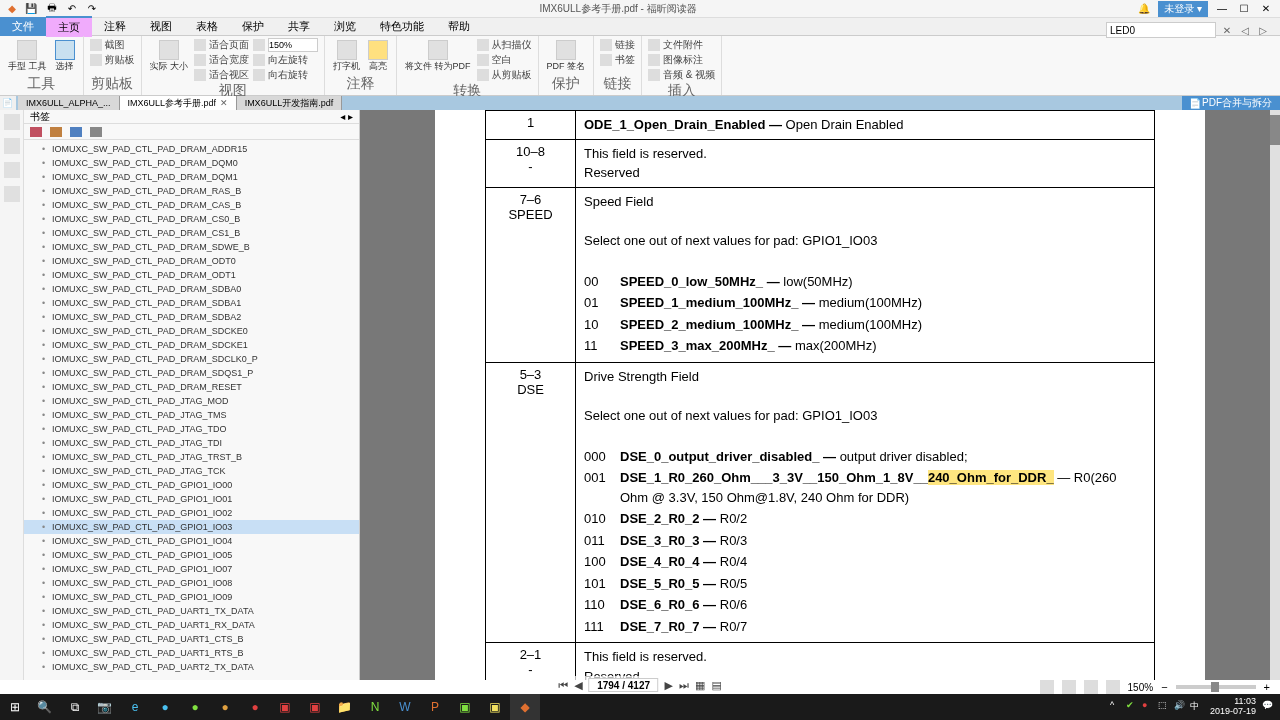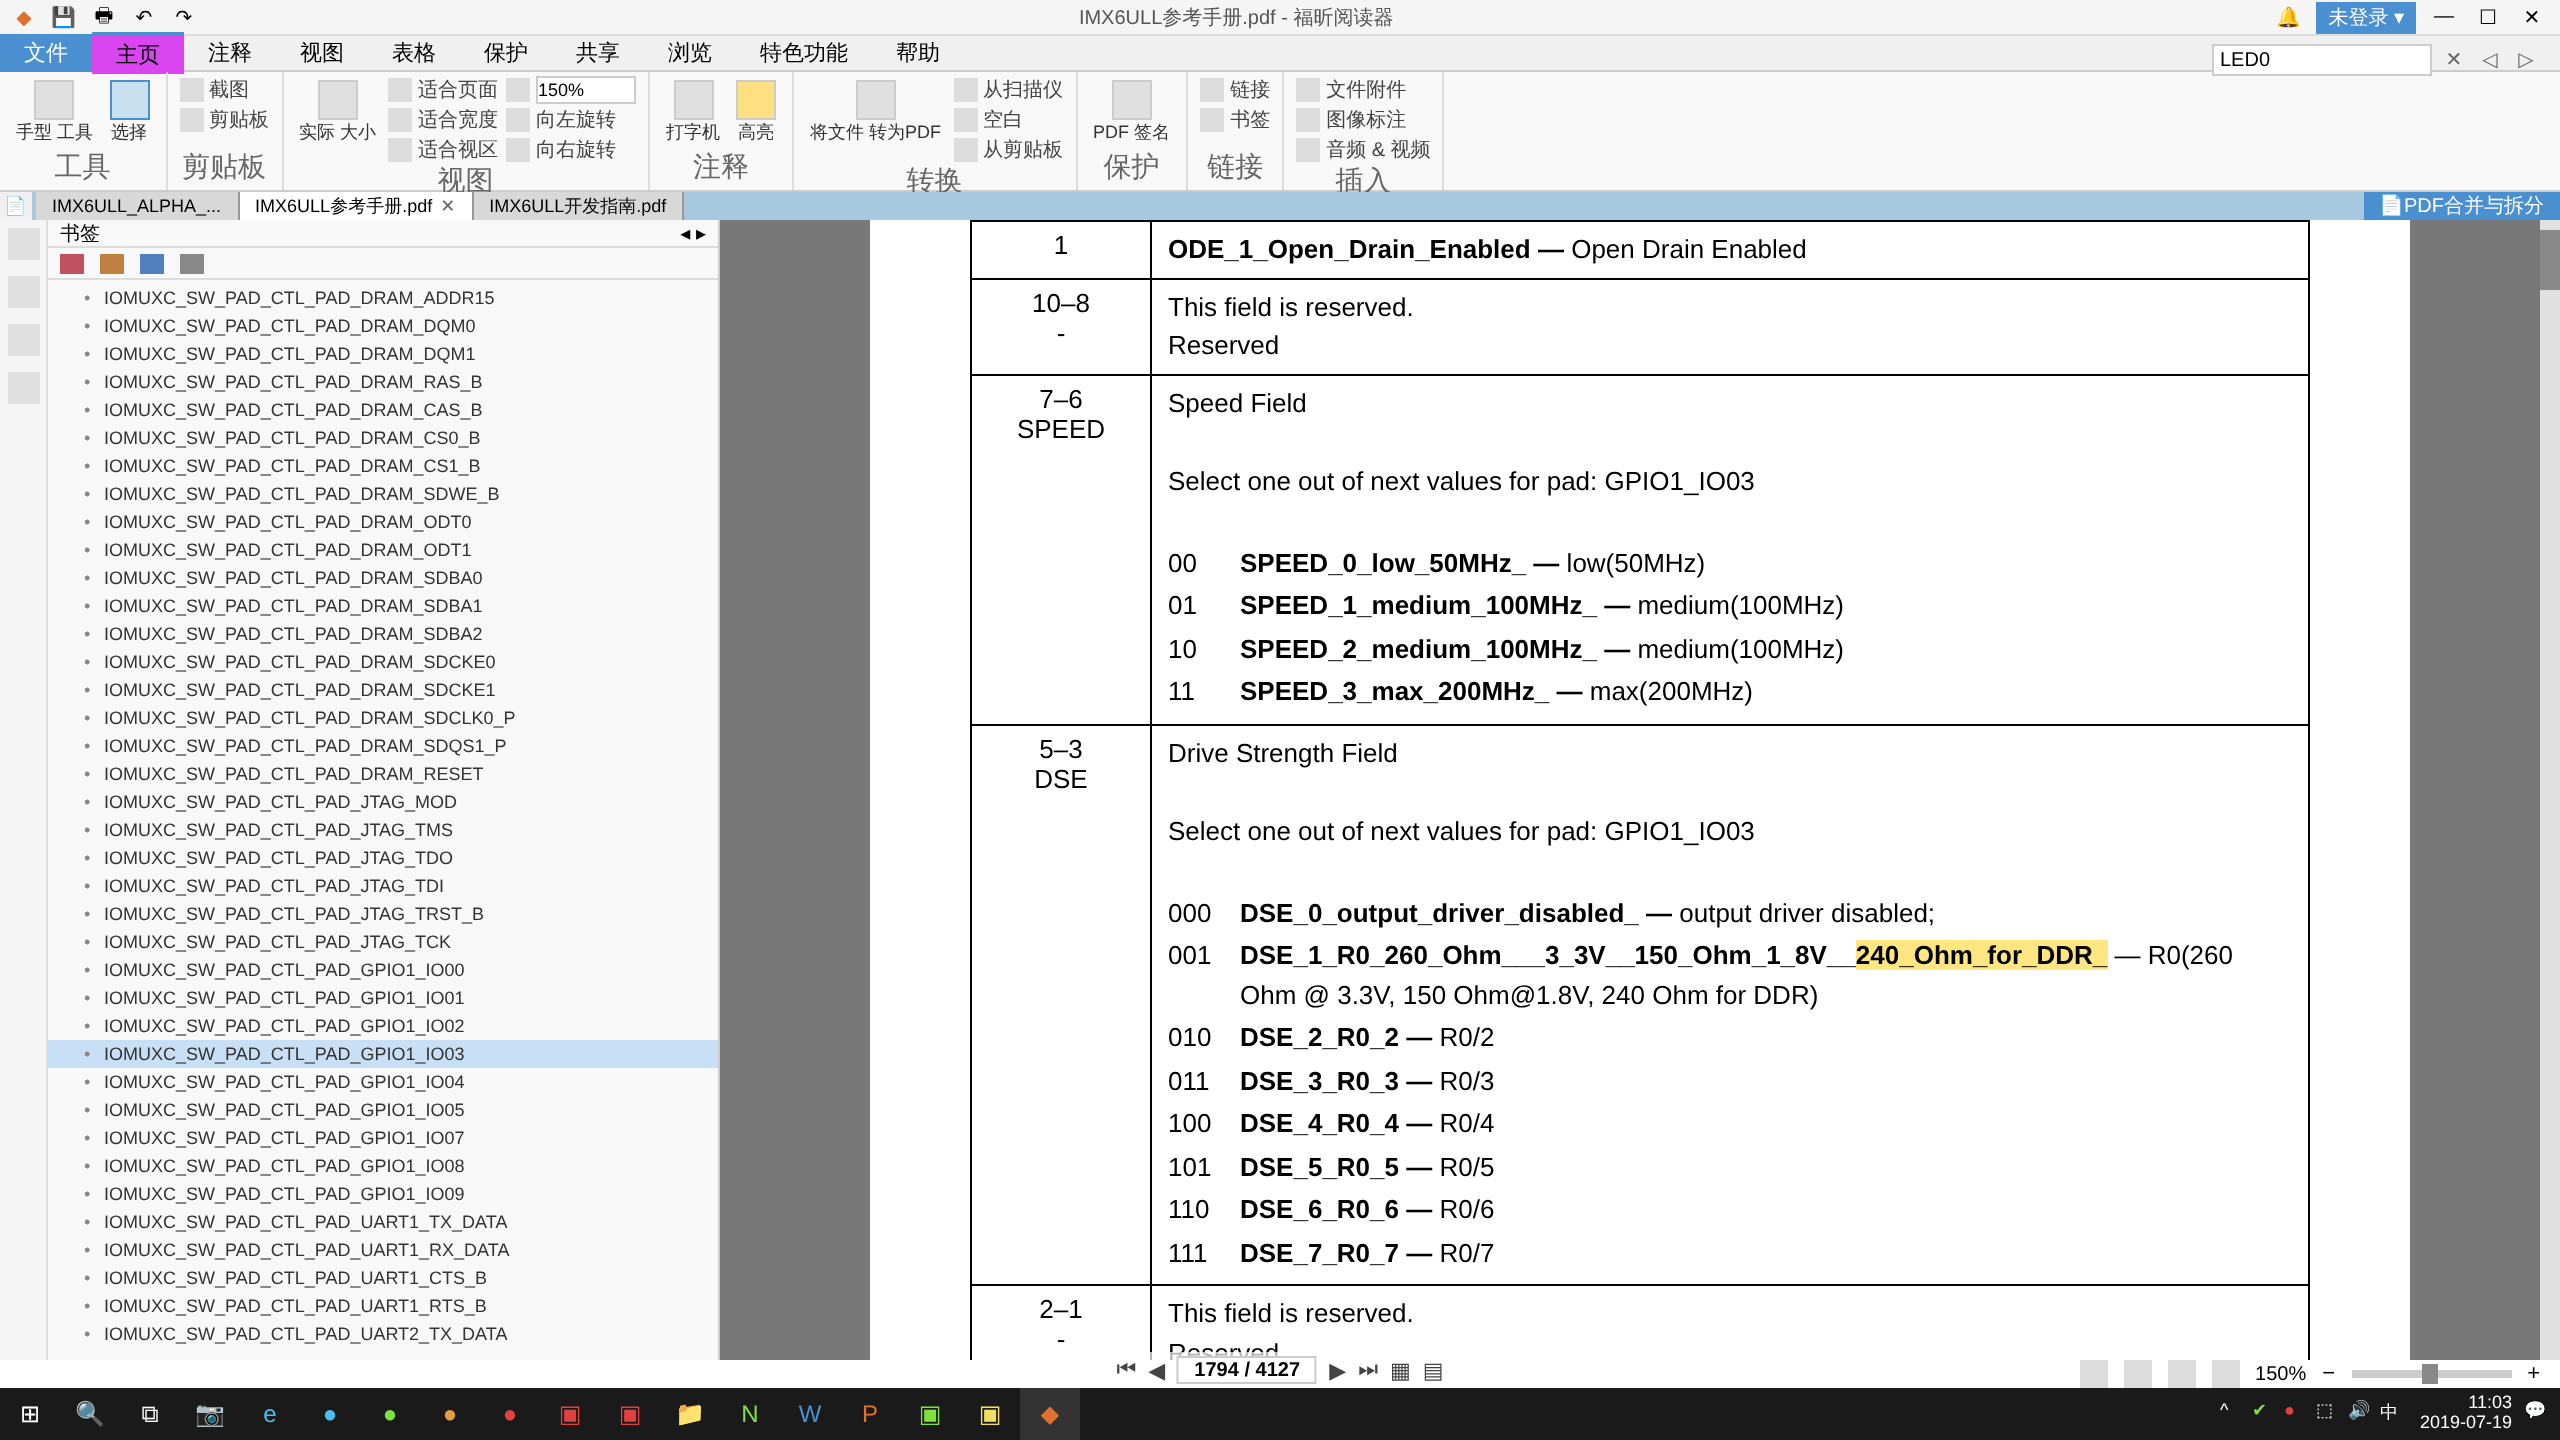--- a/index.html
+++ b/index.html
@@ -10,21 +10,21 @@
 .titlebar-left { display: flex; gap: 4px; padding-left: 4px; }
 .mini-icon { width: 16px; height: 16px; display: inline-flex; align-items: center; justify-content: center; font-size: 10px; }
 .titlebar-center { flex: 1; text-align: center; color: #555; font-size: 10px; }
 .titlebar-right { display: flex; gap: 6px; padding-right: 6px; }
 .login-btn { background: #4a90d0; color: #fff; padding: 1px 6px; font-size: 10px; }
 
 
 .menubar { height: 18px; background: #f0f0f0; display: flex; align-items: center; border-bottom: 1px solid #ccc; }
 .menu-item { padding: 2px 12px; font-size: 11px; cursor: pointer; }
 .menu-file { background: #4a90d0; color: #fff; }
-.menu-active { background: #d946ef; border-top: 2px solid #4a90d0; }
+.menu-active { background: #f0abfc; border-top: 2px solid #4a90d0; }
 
 
 .searchbar { position: absolute; top: 22px; right: 10px; display: flex; align-items: center; gap: 4px; }
 .search-input { width: 110px; height: 16px; border: 1px solid #ccc; font-size: 10px; padding: 0 3px; }
 .nav-arrow { width: 14px; height: 14px; color: #666; font-size: 10px; display: inline-flex; align-items: center; justify-content: center; }
 
 
 .ribbon { height: 60px; background: #f8f8f8; border-bottom: 1px solid #ccc; display: flex; }
 .ribbon-group { border-right: 1px solid #ddd; padding: 2px 6px; display: flex; flex-direction: column; }
 .ribbon-group-label { font-size: 14px; color: #666; text-align: center; margin-top: auto; }

